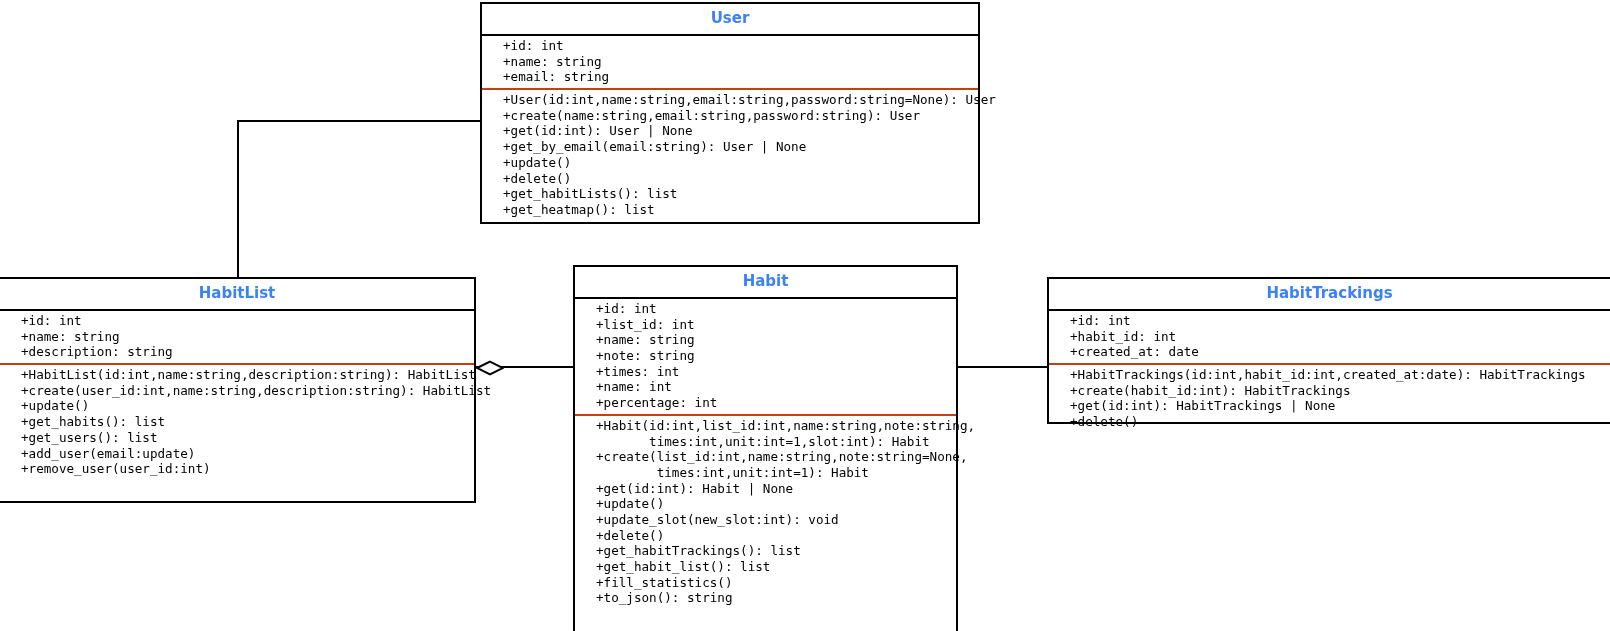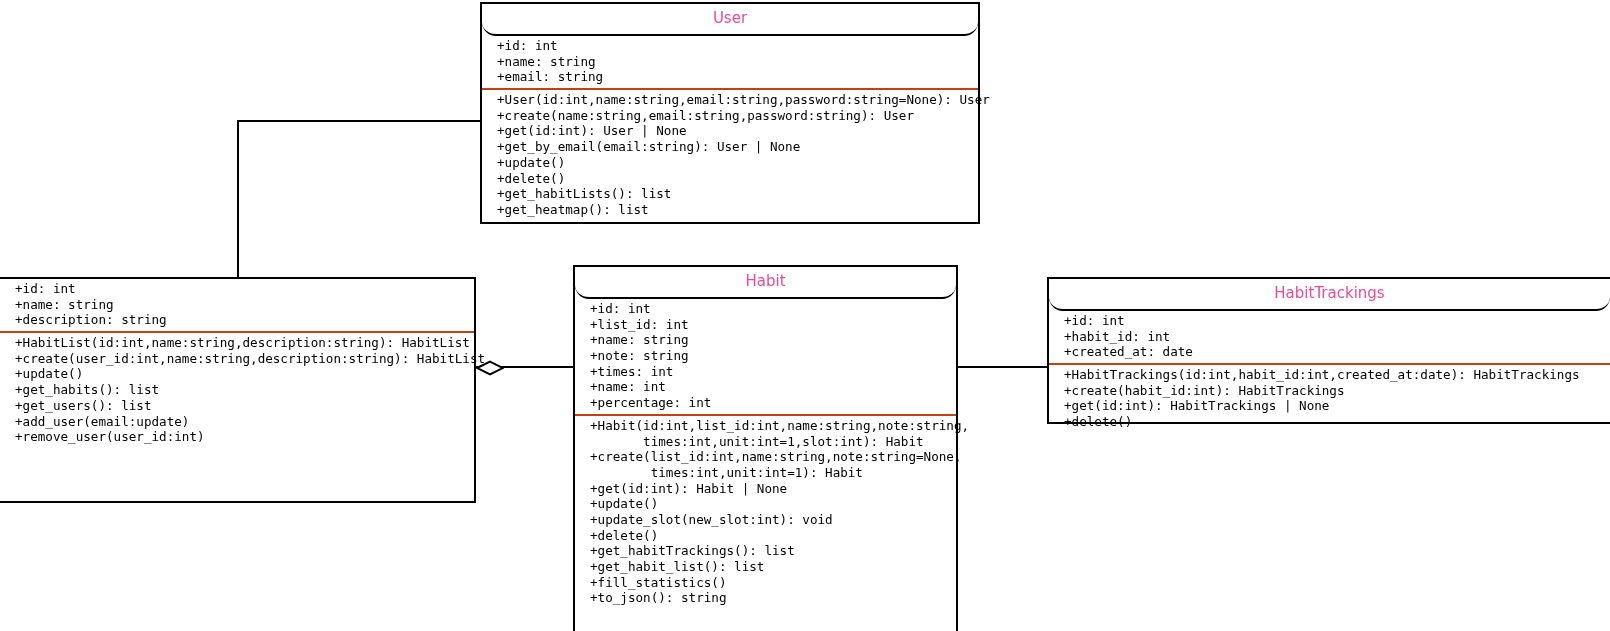--- a/index.html
+++ b/index.html
@@ -24,44 +24,43 @@
     position: absolute;
     box-sizing: border-box;
     background: #ffffff;
     border: 2px solid #000000;
     z-index: 3;
   }
   .uml-title {
     box-sizing: border-box;
     text-align: center;
     font-family: "DejaVu Sans", sans-serif;
-    font-weight: normal;
+    font-weight: bold;
     font-size: 15px;
     line-height: 1;
-    color: #ec4899;
+    color: #3b82f6;
     border-bottom: 2px solid #000000;
     padding: 7px 4px 8px 4px;
     white-space: nowrap;
-    border-radius: 14px;
   }
   .uml-compartment {
     box-sizing: border-box;
     padding: 2px 0 3px 0;
     overflow: visible;
   }
   .uml-compartment + .uml-compartment {
     border-top: 2px solid #c2410c;
   }
   .uml-row {
     font-family: "DejaVu Sans Mono", monospace;
     font-size: 12.6px;
     line-height: 15.7px;
     color: #000000;
     white-space: pre;
-    padding-left: 15px;
+    padding-left: 21px;
     height: 15.7px;
   }
 
   
   .conn {
     position: absolute;
     background: #000000;
     z-index: 1;
   }
   .conn-h { height: 2px; }
@@ -104,20 +103,21 @@
       <div class="uml-row">+get(id:int): User | None</div>
       <div class="uml-row">+get_by_email(email:string): User | None</div>
       <div class="uml-row">+update()</div>
       <div class="uml-row">+delete()</div>
       <div class="uml-row">+get_habitLists(): list</div>
       <div class="uml-row">+get_heatmap(): list</div>
     </div>
   </div>
 
   <div class="uml-class" style="left:-2px; top:277px; width:478px; height:226px;">
+    <div class="uml-title">HabitList</div>
     <div class="uml-compartment">
       <div class="uml-row">+id: int</div>
       <div class="uml-row">+name: string</div>
       <div class="uml-row">+description: string</div>
     </div>
     <div class="uml-compartment">
       <div class="uml-row">+HabitList(id:int,name:string,description:string): HabitList</div>
       <div class="uml-row">+create(user_id:int,name:string,description:string): HabitList</div>
       <div class="uml-row">+update()</div>
       <div class="uml-row">+get_habits(): list</div>

